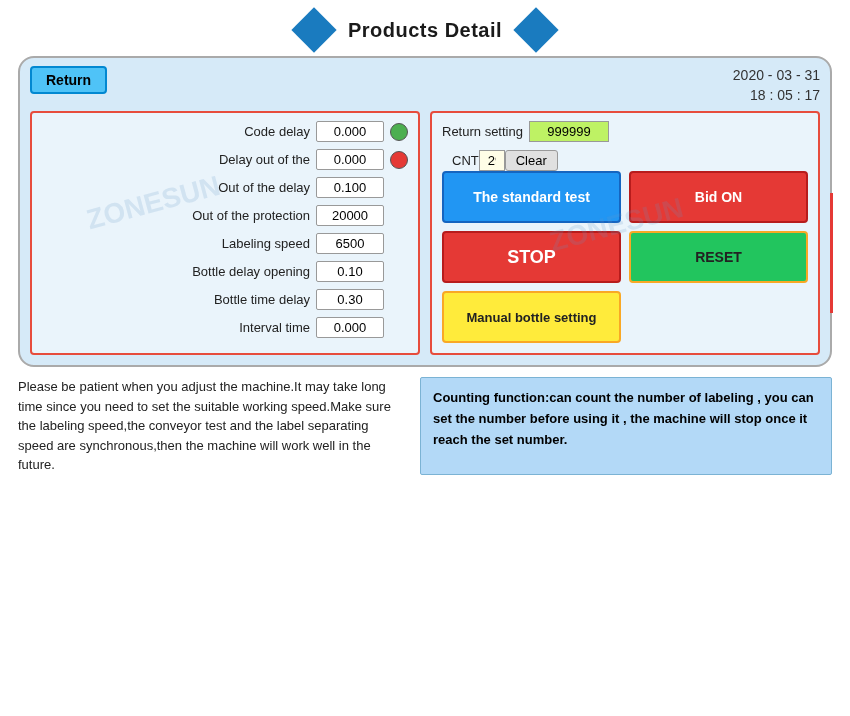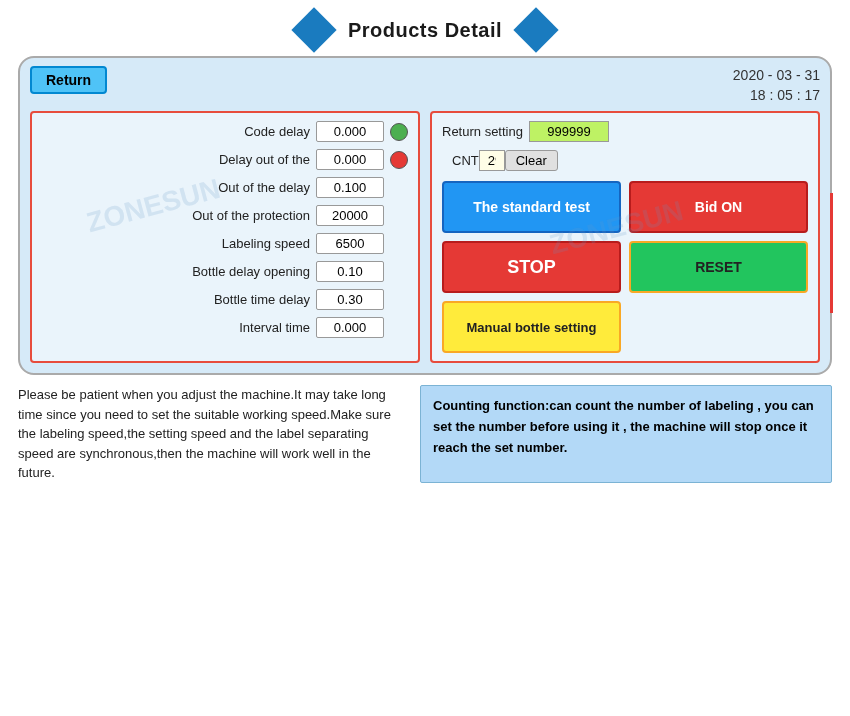--- a/index.html
+++ b/index.html
@@ -151,21 +151,20 @@
       border: 1px solid #999;
       padding: 2px 8px;
       font-size: 13px;
       width: 80px;
       text-align: center;
     }
 
     .cnt-row {
       display: flex;
       align-items: center;
-      margin-bottom: 10px;
     }
     .cnt-label {
       font-size: 13px;
       color: #222;
       margin-left: 10px;
     }
     .cnt-value {
       background: #fffde7;
       border: 1px solid #999;
       padding: 2px 8px;
@@ -414,15 +413,15 @@
       </div>
     </div>
   </div>
 
   <div class="red-line-vertical"></div>
 
   <div class="watermark" style="top:42%; left:8%; transform:rotate(-15deg);">ZONESUN</div>
 </div>
 
 <div class="bottom-section">
-  <div class="bottom-left">Please be patient when you adjust the machine.It may take long time since you need to set the suitable working speed.Make sure the labeling speed,the setting speed and the label separating speed are synchronous,then the machine will work well in the future.</div>
+  <div class="bottom-left">Please be patient when you adjust the machine.It may take long time since you need to set the suitable working speed.Make sure the labeling speed,the conveyor test and the label separating speed are synchronous,then the machine will work well in the future.</div>
   <div class="bottom-right">Counting function:can count the number of labeling , you can set the number before using it , the machine will stop once it reach the set number.</div>
 </div>
 
 </body></html>

